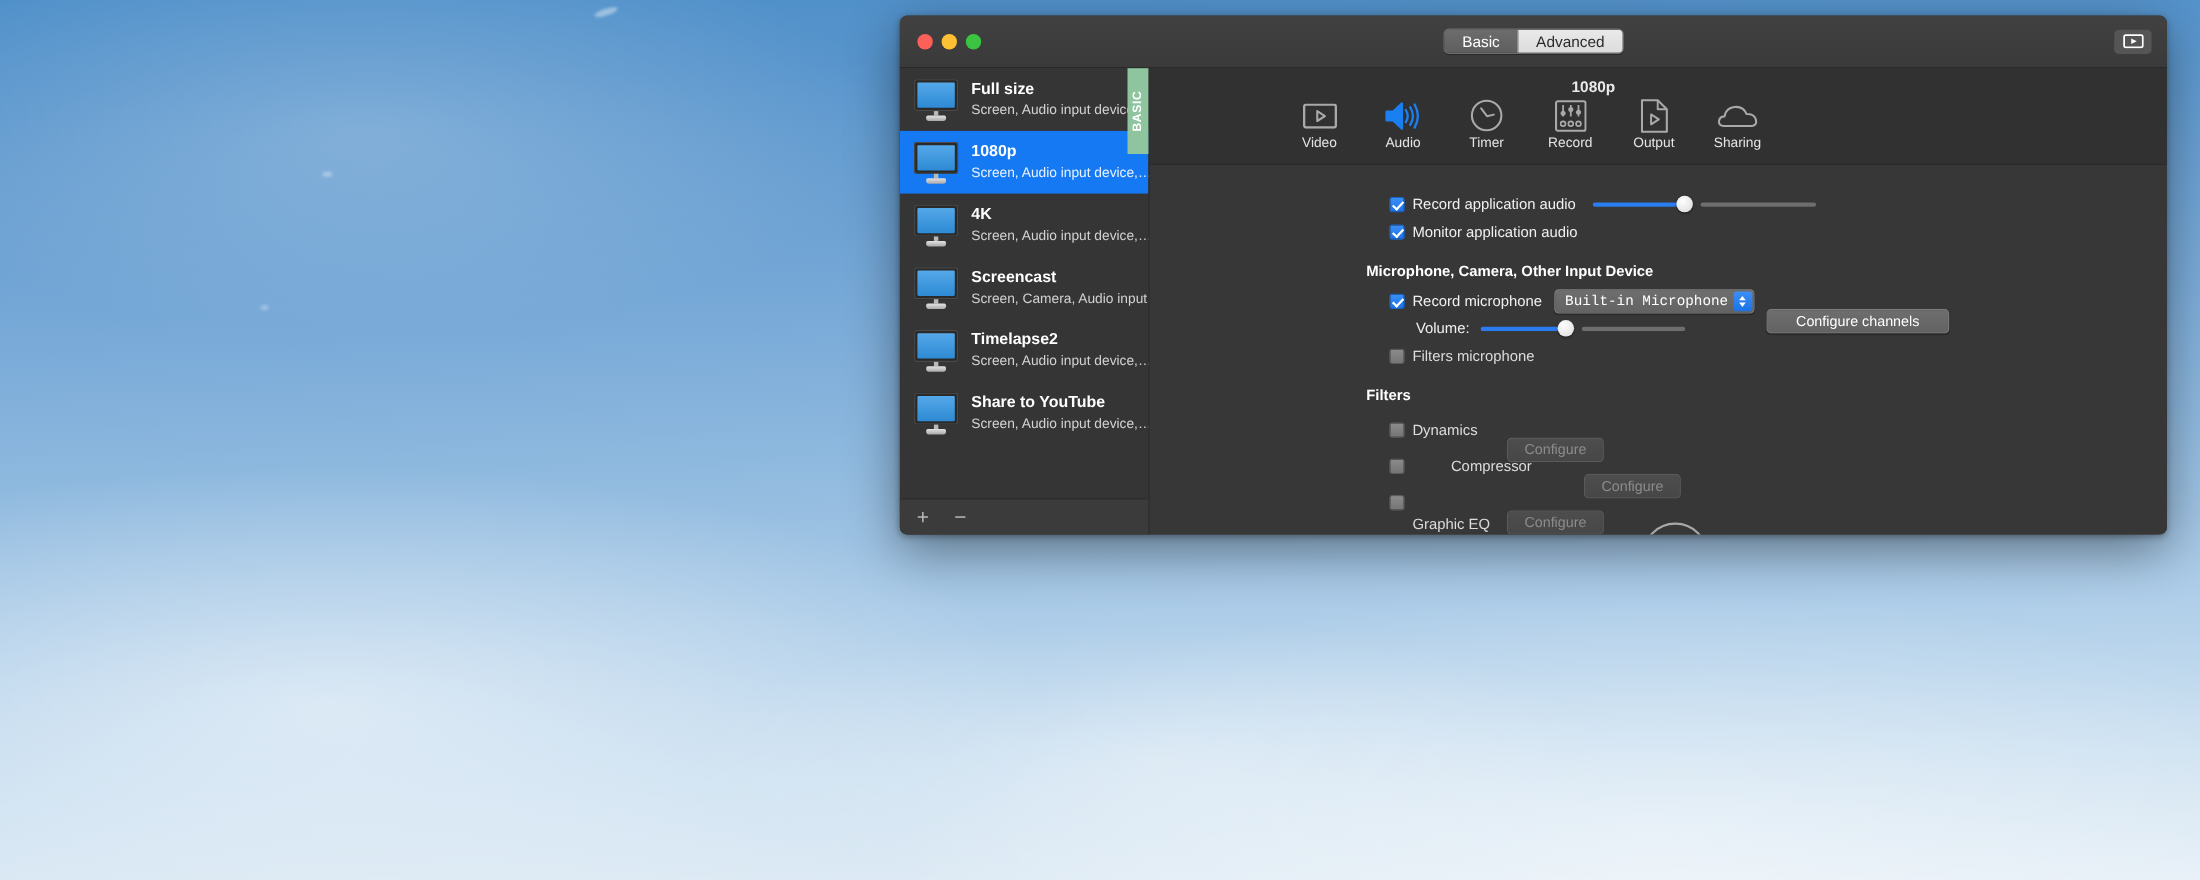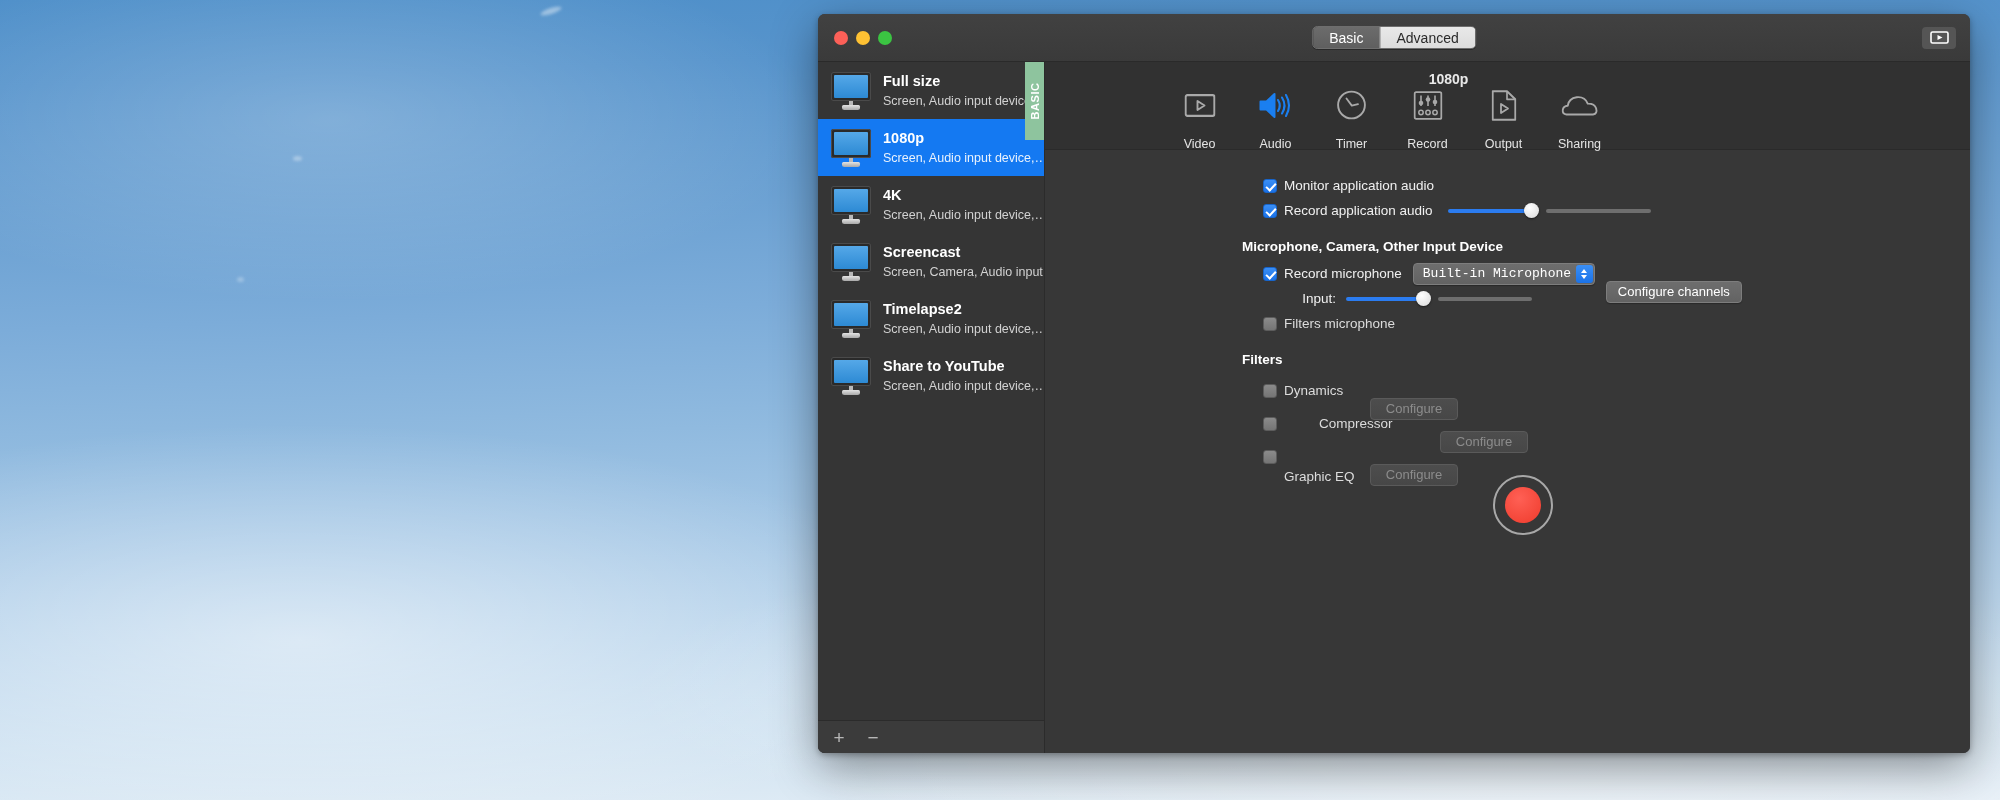--- a/index.html
+++ b/index.html
@@ -33,21 +33,21 @@
     pointer-events: none;
   }
   .wisp-a { left: 540px;  top: 8px;   width: 22px; height: 6px; transform: rotate(-18deg); opacity: .75; }
   .wisp-b { left: 293px;  top: 156px; width: 9px;  height: 5px; opacity: .6; }
   .wisp-c { left: 237px;  top: 277px; width: 7px;  height: 5px; opacity: .5; }
 
   
   #app-window {
     position: absolute;
     left: 818px; top: 14px;
-    width: 1152px; height: 739px;
+    width: 1152px; height: 472px;
     background: #373737;
     border-radius: 7px;
     box-shadow: 0 14px 46px rgba(0,0,0,0.42), 0 2px 6px rgba(0,0,0,0.30);
     overflow: hidden;
     display: flex; flex-direction: column;
   }
 
   
   #titlebar {
     height: 48px;
@@ -193,21 +193,21 @@
     text-align: center;
     color: #e9e9e9; font-size: 14px; font-weight: bold;
     margin-left: -118px;
   }
   #toolbar-items {
     position: absolute; top: 27px; left: 50%;
     transform: translateX(-50%);
     margin-left: -118px;
     display: flex; gap: 29px;
   }
-  .tb-item { width: 47px; display: flex; flex-direction: column; align-items: center; gap: 16px; }
+  .tb-item { width: 47px; display: flex; flex-direction: column; align-items: center; gap: 2px; }
   .tb-icon { height: 32px; display: flex; align-items: center; justify-content: center; }
   .tb-label { color: #e4e4e4; font-size: 12.5px; }
 
   #settings {
     flex: 1;
     padding: 23px 0 0 197px;
     position: relative;
   }
   .group-head {
     color: #ffffff; font-size: 13.5px; font-weight: bold;
@@ -278,21 +278,21 @@
   .arrows .up { border-bottom: 4px solid #fff; }
   .arrows .dn { border-top: 4px solid #fff; }
 
   .btn {
     height: 22px;
     border-radius: 4px;
     background: linear-gradient(#6e6e6e, #636363);
     border: 1px solid #7d7d7d;
     color: #ffffff; font-size: 13px;
     display: inline-flex; align-items: center; justify-content: center;
-    padding: 0 11px;
+    padding: 0 26px;
     box-shadow: 0 1px 1px rgba(0,0,0,0.25);
     margin-top: 36px;
   }
   .btn.disabled {
     background: linear-gradient(#4d4d4d, #474747);
     border-color: #5a5a5a;
     color: #8c8c8c;
     box-shadow: none;
   }
   .vol-label { color: #f0f0f0; font-size: 13.5px; width: 73px; text-align: right; margin-right: 10px; }
@@ -513,51 +513,51 @@
               <span class="tb-label">Sharing</span>
             </div>
           </div>
         </div>
 
         <div id="settings">
 
 
           <div class="row indent">
             <span class="cb on"></span>
-            <span class="cb-label">Monitor application audio</span>
-          </div>
-
-          <div class="row indent">
-            <span class="cb on"></span>
             <span class="cb-label">Record application audio</span>
             <span class="slider" style="margin-left:15px;">
               <span class="track-on" style="width:78px;"></span>
               <span class="knob"></span>
               <span class="meter-gap"></span>
               <span class="track-off" style="width:105px;"></span>
             </span>
+          </div>
+
+          <div class="row indent">
+            <span class="cb on"></span>
+            <span class="cb-label">Monitor application audio</span>
           </div>
 
           <div class="group-head" style="margin-top:16px;">Microphone, Camera, Other Input Device</div>
 
           <div class="row indent">
             <span class="cb on"></span>
             <span class="cb-label">Record microphone</span>
             <span class="popup" style="margin-left:11px;">
               <span>Built-in Microphone</span>
               <span class="arrows">
                 <span class="up"></span>
                   <span class="dn"></span>
               </span>
             </span>
             <span class="btn" style="margin-left:11px;">Configure channels</span>
           </div>
 
           <div class="row" style="padding-left:21px;">
-            <span class="vol-label">Input:</span>
+            <span class="vol-label">Volume:</span>
             <span class="slider">
               <span class="track-on" style="width:72px;"></span>
               <span class="knob"></span>
               <span class="meter-gap"></span>
               <span class="track-off" style="width:94px;"></span>
             </span>
           </div>
 
           <div class="row indent">
             <span class="cb off"></span>

